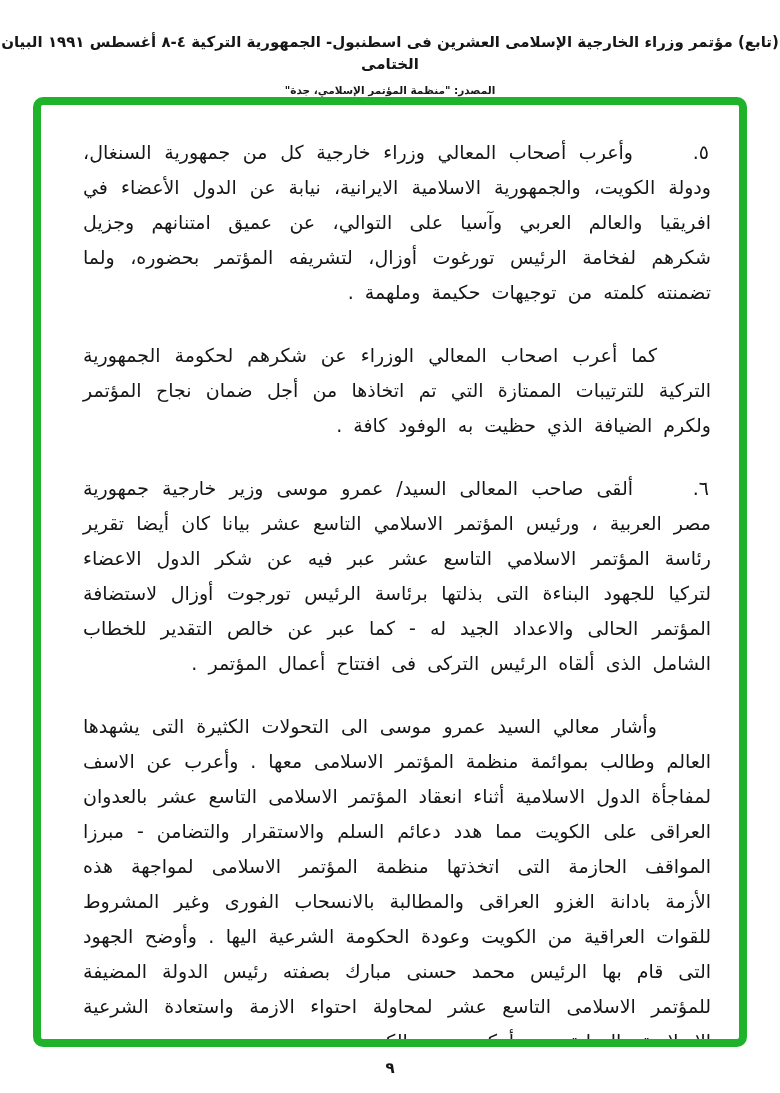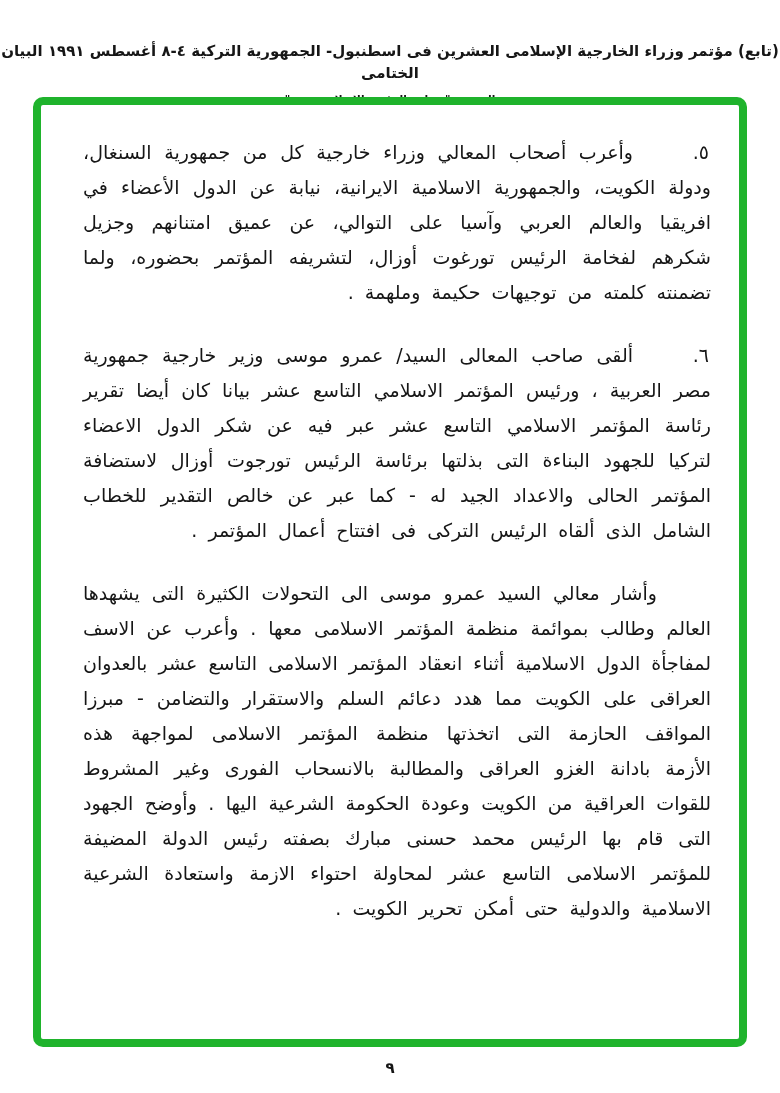--- a/index.html
+++ b/index.html
@@ -11,21 +11,21 @@
     height: 1093px;
     background: #ffffff;
     position: relative;
     font-family: "DejaVu Sans", sans-serif;
     color: #161616;
     overflow: hidden;
   }
   .header {
     direction: rtl;
     text-align: center;
-    padding-top: 40px;
+    padding-top: 31px;
     font-size: 15px;
     font-weight: bold;
     letter-spacing: 0;
     line-height: 22px;
   }
   .source {
     direction: rtl;
     text-align: center;
     margin-top: 9px;
     font-size: 10.5px;
@@ -82,20 +82,23 @@
 <div class="source">المصدر: "منظمة المؤتمر الإسلامي، جدة"</div>
 
 <div class="frame">
   <div class="content">
 
     <div class="para numbered">
       <span class="marker">٥.</span>
       <span>وأعرب أصحاب المعالي وزراء خارجية كل من جمهورية السنغال، ودولة الكويت، والجمهورية الاسلامية الايرانية، نيابة عن الدول الأعضاء في افريقيا والعالم العربي وآسيا على التوالي، عن عميق امتنانهم وجزيل شكرهم لفخامة الرئيس تورغوت أوزال، لتشريفه المؤتمر بحضوره، ولما تضمنته كلمته من توجيهات حكيمة وملهمة .</span>
     </div>
 
+    <div class="para indented">
+      <span>كما أعرب اصحاب المعالي الوزراء عن شكرهم لحكومة الجمهورية التركية للترتيبات الممتازة التي تم اتخاذها من أجل ضمان نجاح المؤتمر ولكرم الضيافة الذي حظيت به الوفود كافة .</span>
+    </div>
 
     <div class="para numbered">
       <span class="marker">٦.</span>
       <span>ألقى صاحب المعالى السيد/ عمرو موسى وزير خارجية جمهورية مصر العربية ، ورئيس المؤتمر الاسلامي التاسع عشر بيانا كان أيضا تقرير رئاسة المؤتمر الاسلامي التاسع عشر عبر فيه عن شكر الدول الاعضاء لتركيا للجهود البناءة التى بذلتها برئاسة الرئيس تورجوت أوزال لاستضافة المؤتمر الحالى والاعداد الجيد له - كما عبر عن خالص التقدير للخطاب الشامل الذى ألقاه الرئيس التركى فى افتتاح أعمال المؤتمر .</span>
     </div>
 
     <div class="para indented">
       <span>وأشار معالي السيد عمرو موسى الى التحولات الكثيرة التى يشهدها العالم وطالب بموائمة منظمة المؤتمر الاسلامى معها . وأعرب عن الاسف لمفاجأة الدول الاسلامية أثناء انعقاد المؤتمر الاسلامى التاسع عشر بالعدوان العراقى على الكويت مما هدد دعائم السلم والاستقرار والتضامن - مبرزا المواقف الحازمة التى اتخذتها منظمة المؤتمر الاسلامى لمواجهة هذه الأزمة بادانة الغزو العراقى والمطالبة بالانسحاب الفورى وغير المشروط للقوات العراقية من الكويت وعودة الحكومة الشرعية اليها . وأوضح الجهود التى قام بها الرئيس محمد حسنى مبارك بصفته رئيس الدولة المضيفة للمؤتمر الاسلامى التاسع عشر لمحاولة احتواء الازمة واستعادة الشرعية الاسلامية والدولية حتى أمكن تحرير الكويت .</span>
     </div>
 

